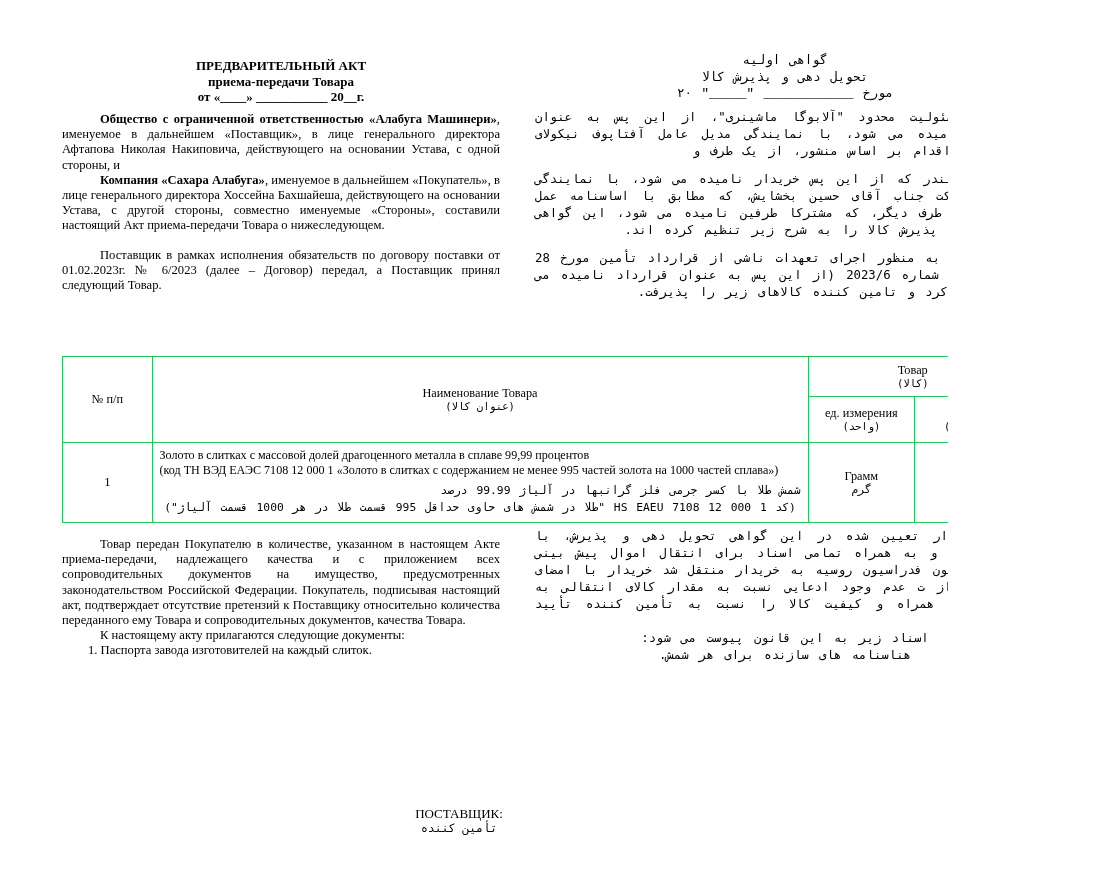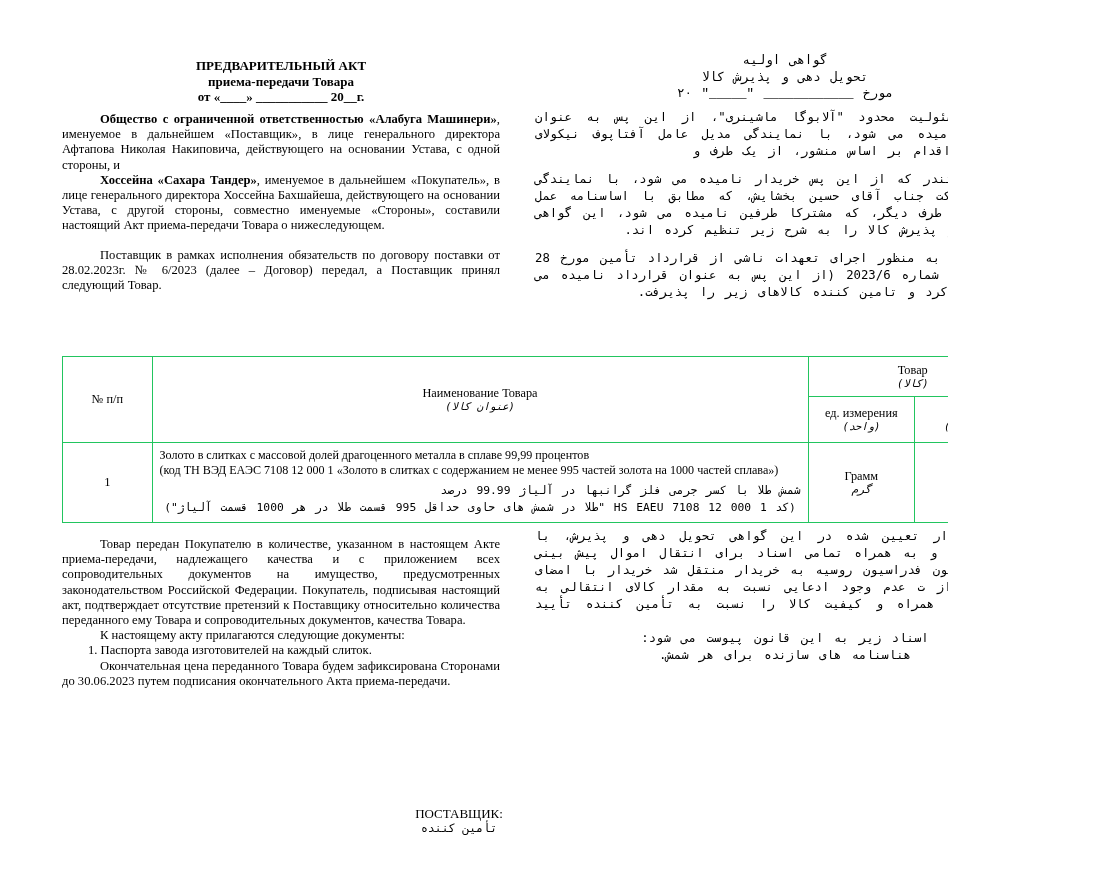--- a/index.html
+++ b/index.html
@@ -49,21 +49,21 @@
     position:absolute; left:62px; top:356px; width:956px;
     border-collapse:collapse; border:1.5px solid #000;
   }
   .goods-table td, .goods-table th {
     border:1px solid #22c55e; font-weight:normal; vertical-align:middle;
   }
   th.hdr { text-align:center; font-size:12.3px; line-height:14.5px; }
   .fa-sub {
     display:block; direction:rtl;
     font-family:"DejaVu Sans Mono","DejaVu Sans",sans-serif;
-    font-size:10.5px; line-height:13px;font-style:italic;
+    font-size:10.5px; line-height:13px;
   }
   .cell-num  { width:90px;  text-align:center; font-size:12.6px; }
   .cell-name { width:656px; vertical-align:top; padding:3px 7px 4px 7px; }
   .cell-unit { width:107px; text-align:center; font-size:12.3px; line-height:14px; }
   .cell-qty  { width:103px; text-align:right; font-size:12.6px; white-space:nowrap; }
   .name-ru { font-size:12.1px; line-height:14.6px; text-align:left; }
   .name-fa {
     direction:rtl; text-align:right; white-space:nowrap;
     font-family:"DejaVu Sans Mono","DejaVu Sans",sans-serif;
     font-size:11.3px; line-height:16px; word-spacing:2px; margin-top:5px;
@@ -95,22 +95,22 @@
   </div>
 
   <div class="fa-header">
     <div>گواهی اولیه</div>
     <div>تحویل دهی و پذیرش کالا</div>
     <div>مورخ ____________ "_____" ۲۰</div>
   </div>
 
   <div class="ru-col" id="ru-intro">
     <p class="ru-p"><b>Общество с ограниченной ответственностью «Алабуга Машинери»</b><span>, именуемое в дальнейшем «Поставщик», в лице генерального директора Афтапова Николая Накиповича, действующего на основании Устава, с одной стороны, и</span></p>
-    <p class="ru-p"><b>Хоссейна «Сахара Тандер»</b><span>, именуемое в дальнейшем «Покупатель», в лице генерального директора Хоссейна Бахшайеша, действующего на основании Устава, с другой стороны, совместно именуемые «Стороны», составили настоящий Акт приема-передачи Товара о нижеследующем.</span></p>
-    <p class="ru-p gap"><span>Поставщик в рамках исполнения обязательств по договору поставки от 28.02.2023г. № 6/2023 (далее – Договор) передал, а Поставщик принял следующий Товар.</span></p>
+    <p class="ru-p"><b>Компания «Сахара Алабуга»</b><span>, именуемое в дальнейшем «Покупатель», в лице генерального директора Хоссейна Бахшайеша, действующего на основании Устава, с другой стороны, совместно именуемые «Стороны», составили настоящий Акт приема-передачи Товара о нижеследующем.</span></p>
+    <p class="ru-p gap"><span>Поставщик в рамках исполнения обязательств по договору поставки от 01.02.2023г. № 6/2023 (далее – Договор) передал, а Поставщик принял следующий Товар.</span></p>
   </div>
 
   <div class="fa-col" id="fa-intro">
     <p class="fa-p">شرکت با مسئولیت محدود "آلابوگا ماشینری"، از این پس به عنوان "خریدار" نامیده می شود، با نمایندگی مدیل عامل آفتاپوف نیکولای ناکیپوویچ، اقدام بر اساس منشور، از یک طرف و</p>
     <p class="fa-p">شرکت صحرا تندر که از این پس خریدار نامیده می شود، با نمایندگی مدیر کل شرکت جناب آقای حسین بخشایش، که مطابق با اساسنامه عمل می کند، از طرف دیگر، که مشترکا طرفین نامیده می شود، این گواهی تحویل دهی و پذیرش کالا را به شرح زیر تنظیم کرده اند.</p>
     <p class="fa-p">تامین کننده به منظور اجرای تعهدات ناشی از قرارداد تأمین مورخ 28 فوریه 2023. شماره 2023/6 (از این پس به عنوان قرارداد نامیده می شود) منتقل کرد و تامین کننده کالاهای زیر را پذیرفت.</p>
   </div>
 
   <table class="goods-table">
     <colgroup>
@@ -155,21 +155,20 @@
       </td>
       <td class="cell-qty">2 067 795,9</td>
     </tr>
   </tbody>
     </table>
 
   <div class="ru-col" id="ru-closing">
     <p class="ru-p">Товар передан Покупателю в количестве, указанном в настоящем Акте приема-передачи, надлежащего качества и с приложением всех сопроводительных документов на имущество, предусмотренных законодательством Российской Федерации. Покупатель, подписывая настоящий акт, подтверждает отсутствие претензий к Поставщику относительно количества переданного ему Товара и сопроводительных документов, качества Товара.</p>
     <p class="ru-p">К настоящему акту прилагаются следующие документы:</p>
     <p class="ru-list-item">1.  Паспорта завода изготовителей на каждый слиток.</p>
-    <p class="ru-p gap">Окончательная цена переданного Товара будем зафиксирована Сторонами до 30.06.2023 путем подписания окончательного Акта приема-передачи.</p>
   </div>
 
   <div class="fa-col" id="fa-closing">
     <p class="fa-p" style="margin-bottom:0">کالا به مقدار تعیین شده در این گواهی تحویل دهی و پذیرش، با کیفیت مناسب و به همراه تمامی اسناد برای انتقال اموال پیش بینی شده طبق قانون فدراسیون روسیه به خریدار منتقل شد خریدار با امضای این گواهی از ت عدم وجود ادعایی نسبت به مقدار کالای انتقالی به وی و مدارک همراه و کیفیت کالا را نسبت به تأمین کننده تأیید میکند.</p>
     <p class="fa-p fa-center" style="margin-bottom:0">اسناد زیر به این قانون پیوست می شود:</p>
     <p class="fa-p fa-center" style="margin-bottom:0">هناسنامه های سازنده برای هر شمش.</p>
   </div>
 
   <div class="sig" id="sig-supplier">
     <div class="sig-ru">ПОСТАВЩИК:</div>

